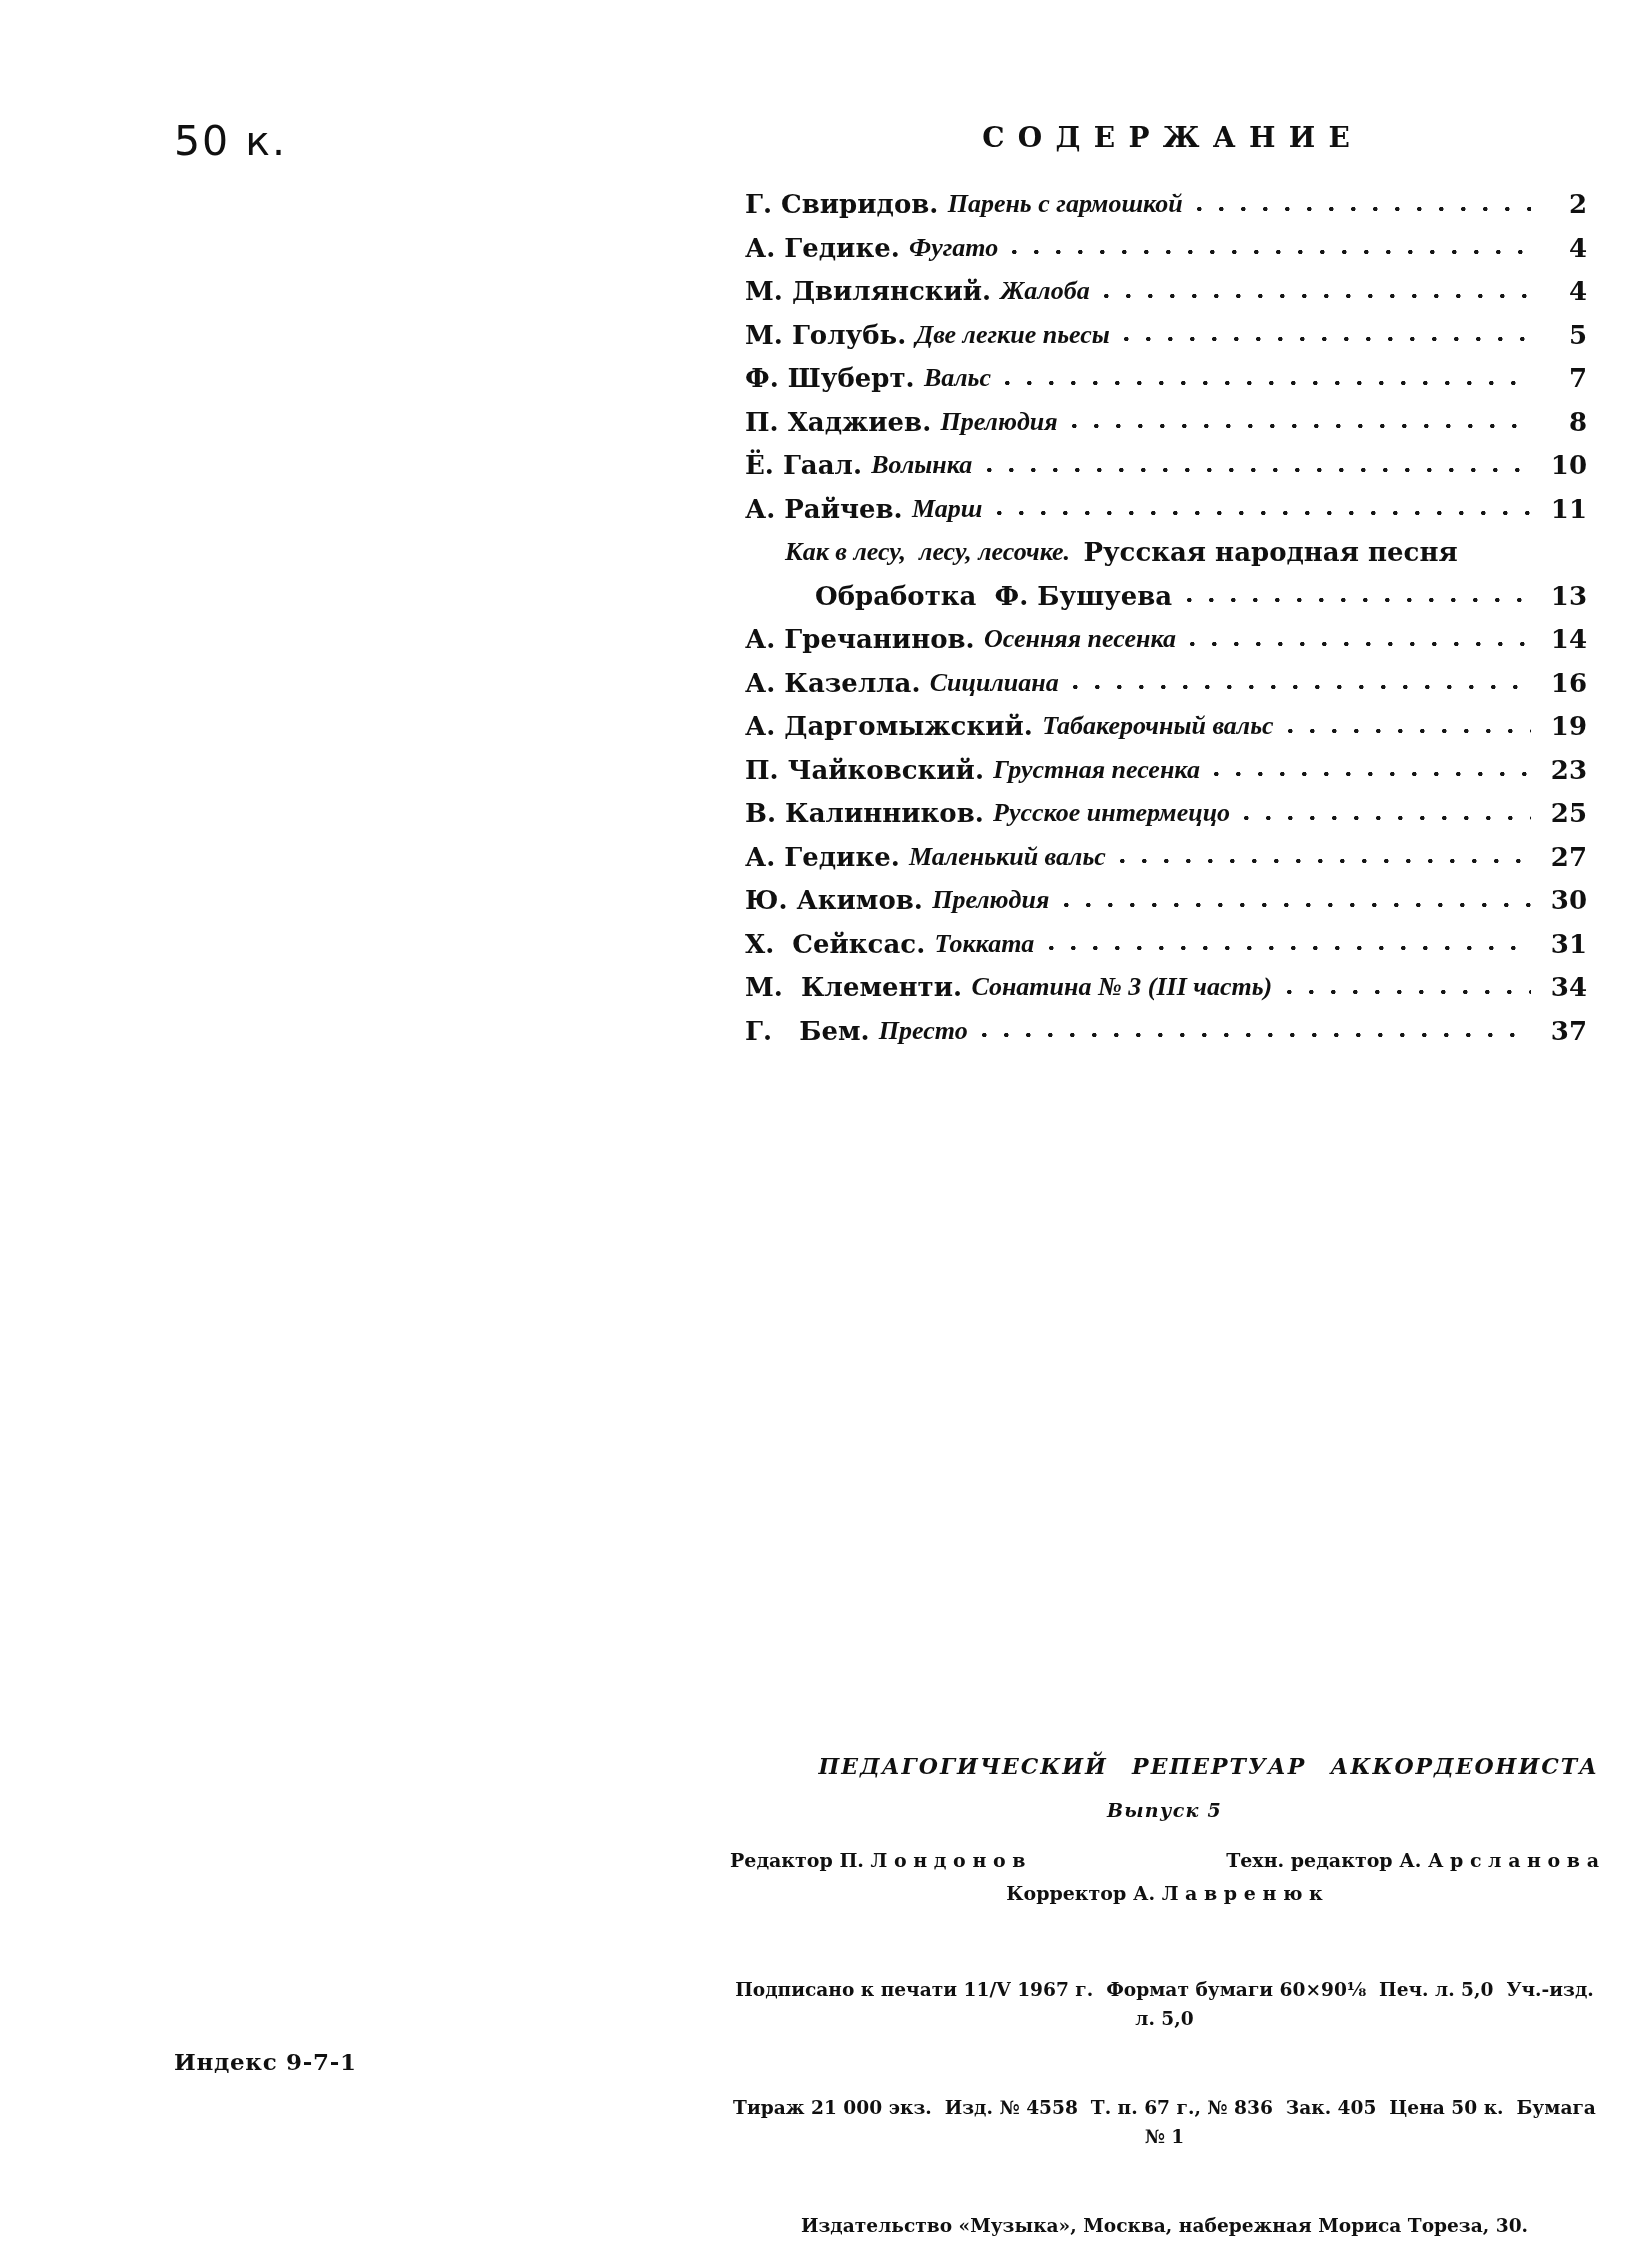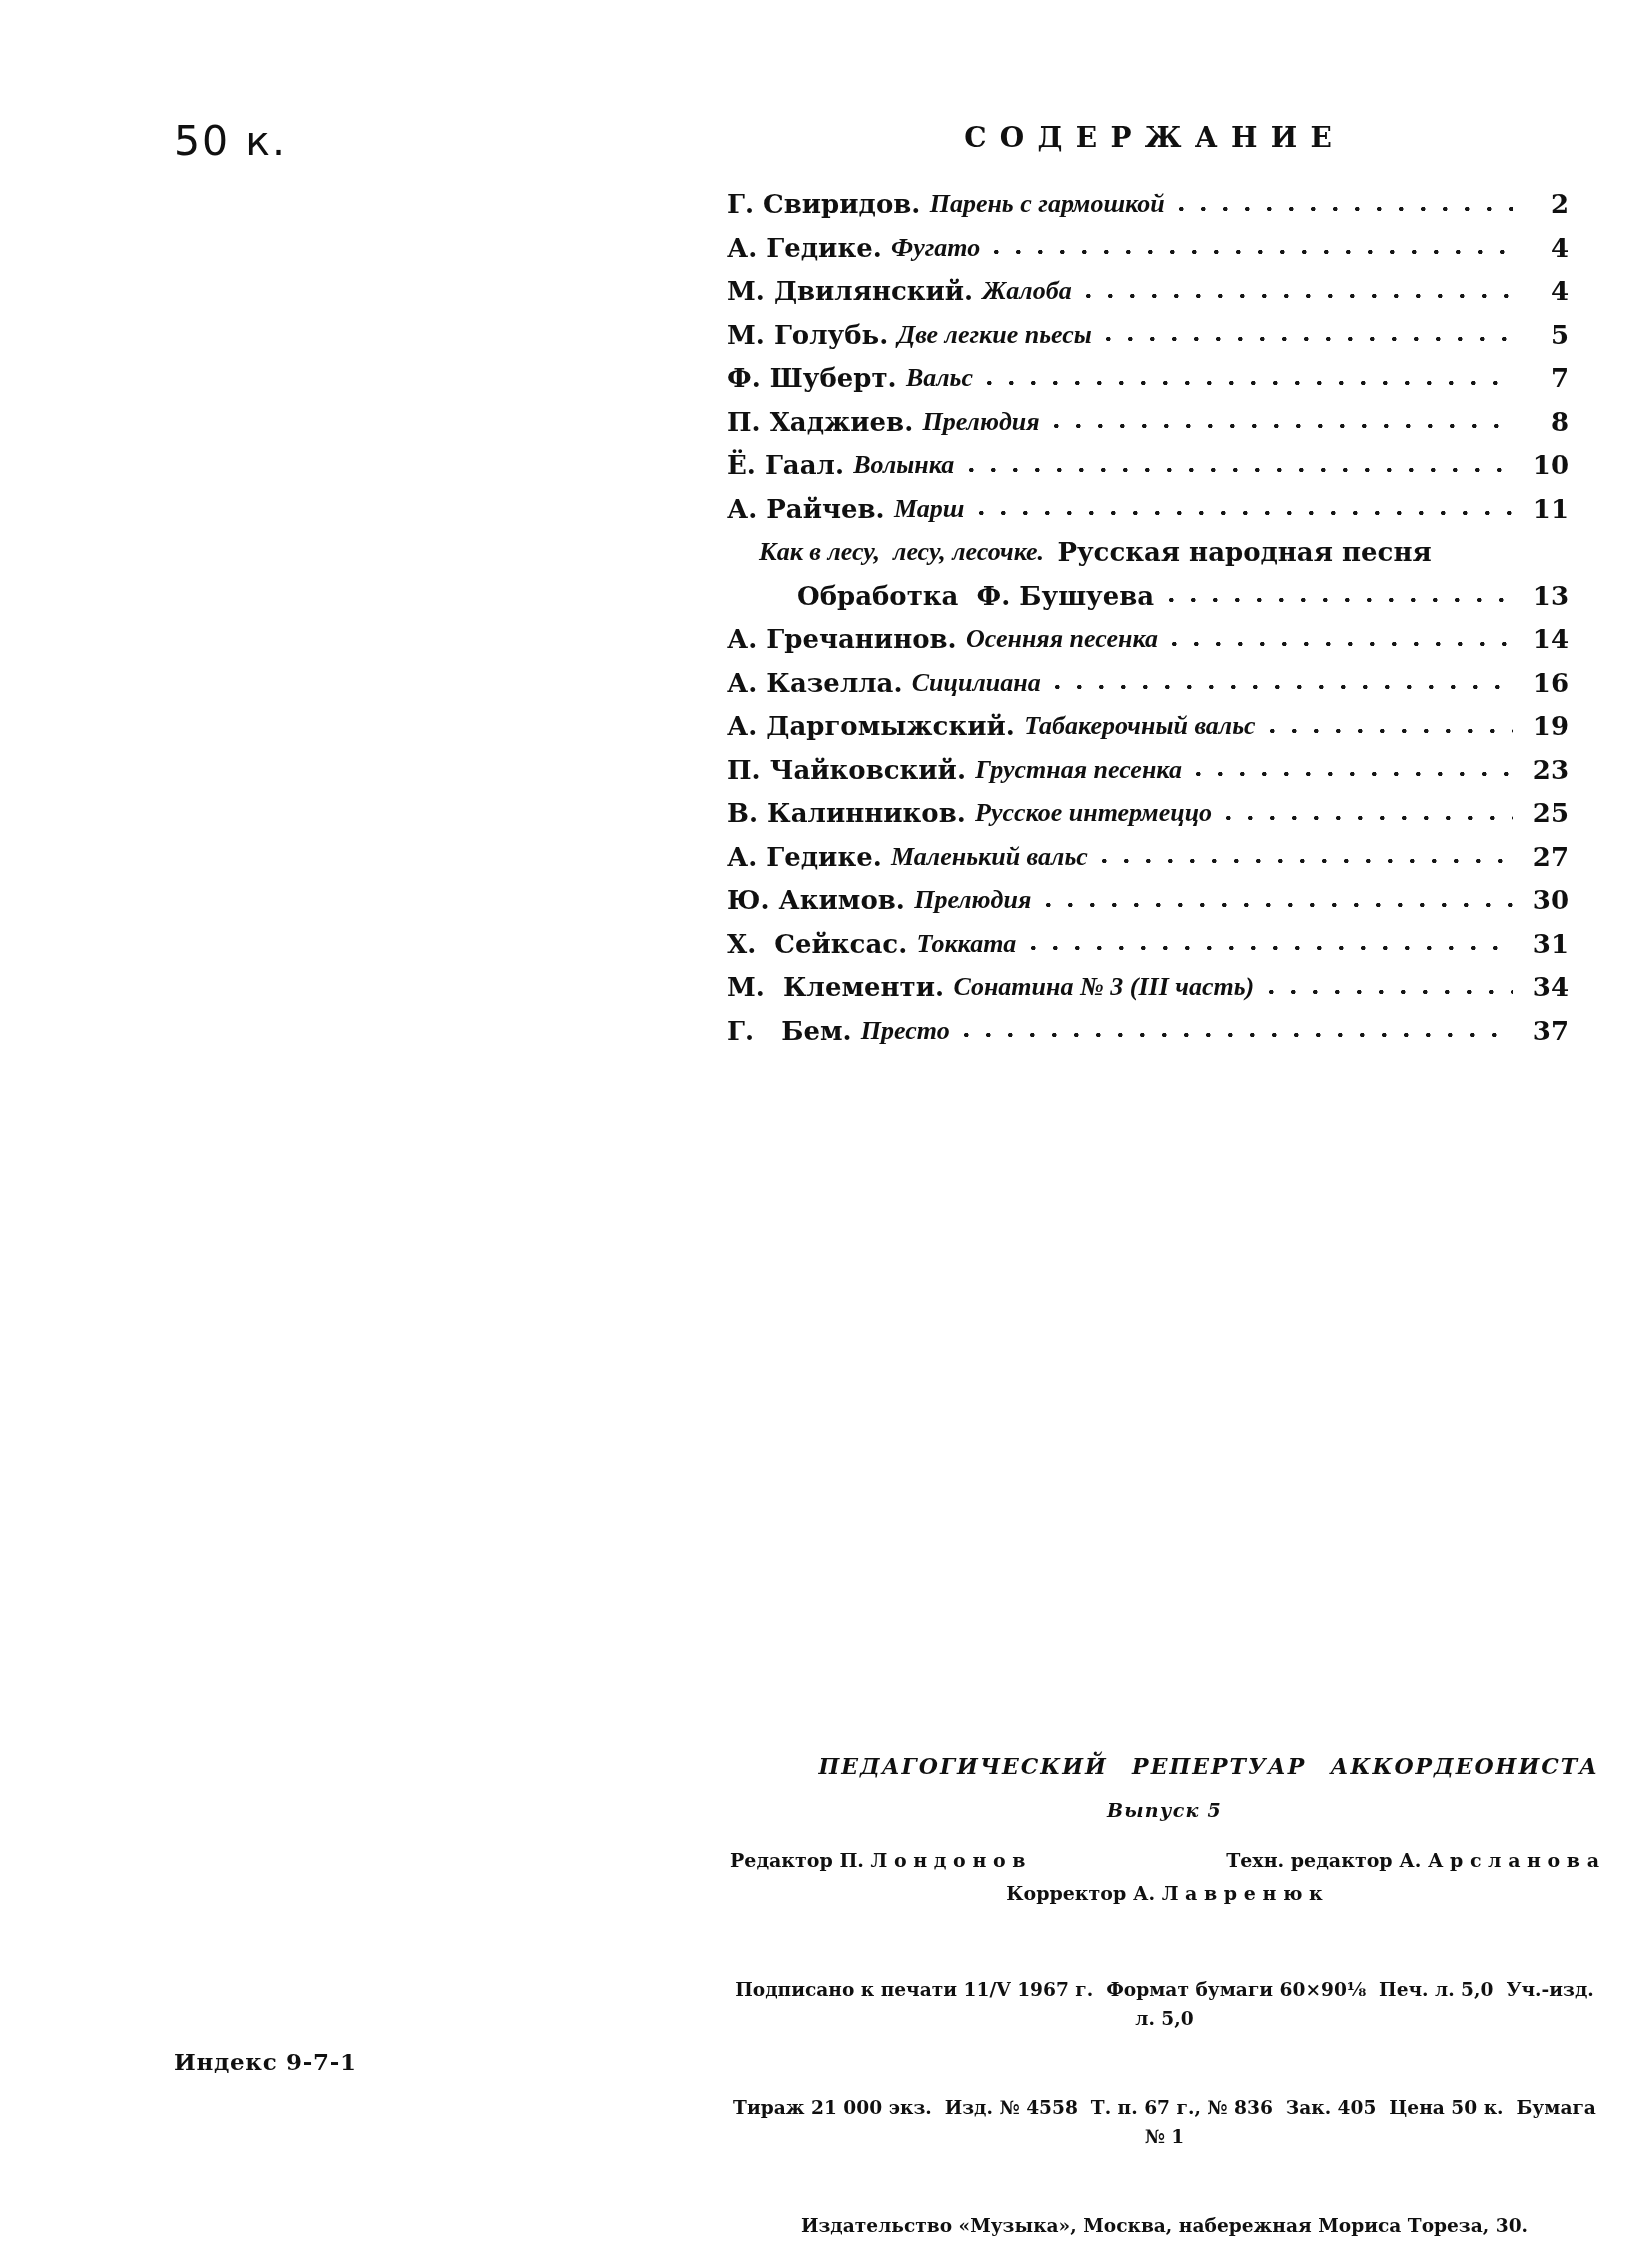--- a/index.html
+++ b/index.html
@@ -18,21 +18,21 @@
     left: 174px;
     top: 117px;
     font-size: 41px;
     font-weight: normal;
     letter-spacing: 2px;
     font-family: "DejaVu Sans", sans-serif;
   }
 
   .toc {
     position: absolute;
-    left: 727px;
+    left: 745px;
     top: 121px;
     width: 842px;
   }
   .toc-title {
     text-align: center;
     font-size: 28px;
     font-weight: bold;
     letter-spacing: 13.3px;
     padding-left: 13.3px;
     margin-bottom: 37px;
@@ -43,21 +43,21 @@
     align-items: center;
     font-size: 26px;
     font-weight: bold;
     height: 26.5px;
     margin-bottom: 17px;
     white-space: pre;
   }
   .comp { }
   .tit { font-style: italic; margin-left: 9.3px; font-family: Liberation Serif, serif; }
   .roman { margin-left: 13.3px; }
-  .row .tit:first-child { margin-left: 4px; }
+  .row .tit:first-child { margin-left: 12px; }
   .leader {
     flex: 1 1 auto;
     align-self: flex-end;
     height: 8px;
     margin: 0 8px 4.6px 13.3px;
     background-image: radial-gradient(circle at 3.3px 4px, #151515 2px, rgba(0,0,0,0) 2.5px);
     background-size: 22px 8px;
     background-repeat: repeat-x;
     background-position: left center;
   }

